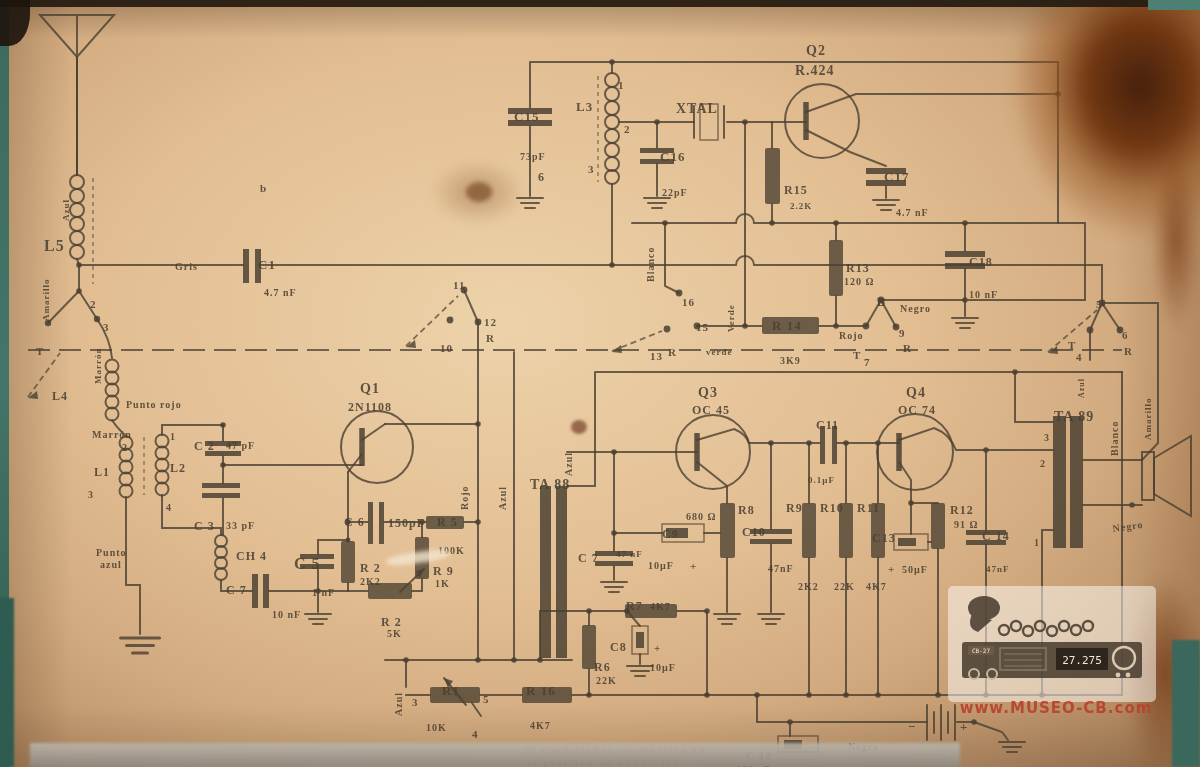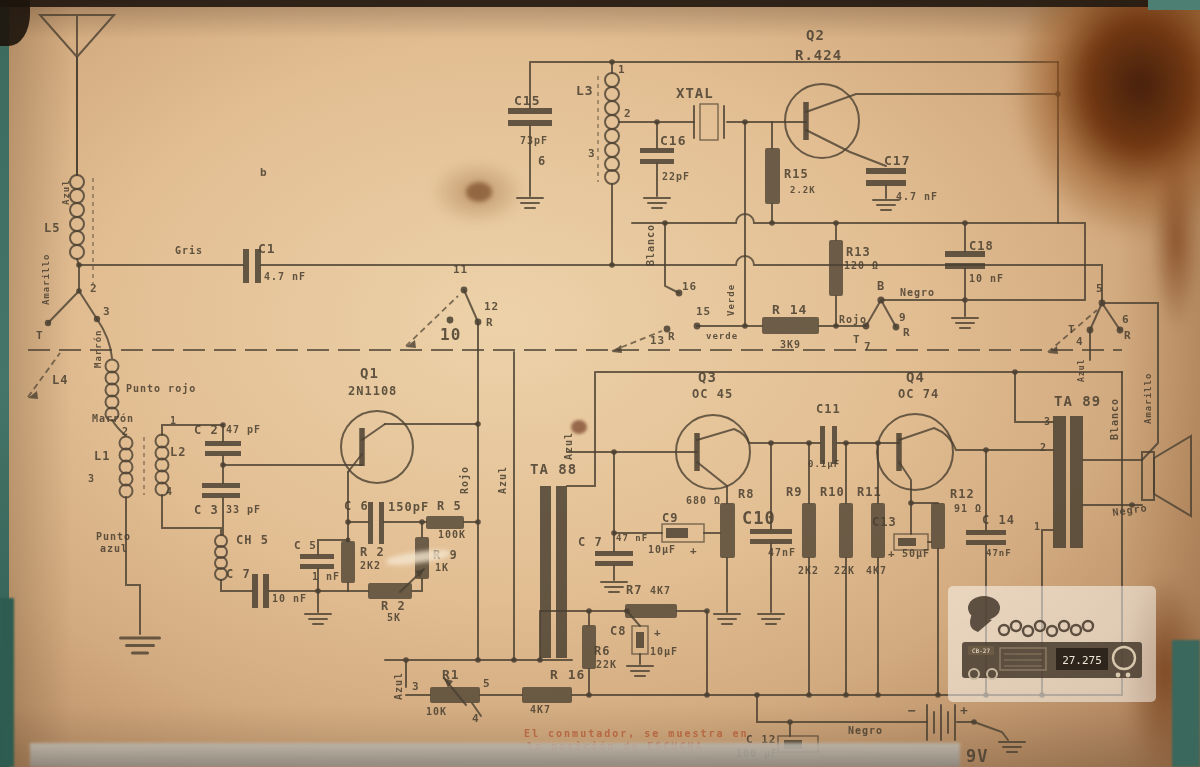--- a/index.html
+++ b/index.html
@@ -16,21 +16,21 @@
   .wire{stroke:var(--ink,#4a4031);stroke-width:2;fill:none;opacity:.8;stroke-linecap:round;}
   .thin{stroke:var(--ink,#4a4031);stroke-width:1.4;fill:none;opacity:.7;}
   .dash{stroke:var(--ink,#4a4031);stroke-width:2.2;fill:none;opacity:.75;stroke-dasharray:22,9;}
   .dash2{stroke:var(--ink,#4a4031);stroke-width:1.8;fill:none;opacity:.7;stroke-dasharray:6,4;}
   .core{stroke:var(--ink,#4a4031);stroke-width:1.4;fill:none;opacity:.6;stroke-dasharray:4,4;}
   .res{fill:var(--ink,#4a4031);opacity:.78;}
   .capb{fill:var(--ink,#4a4031);opacity:.84;}
   .dot{fill:var(--ink,#4a4031);opacity:.85;}
   .tbar{stroke:var(--ink,#4a4031);stroke-width:5.5;opacity:.85;stroke-linecap:butt;}
   .ah{fill:var(--ink,#4a4031);opacity:.8;}
-  .labels{position:absolute;left:0;top:0;width:1200px;height:568px;z-index:3;pointer-events:none;}
+  .labels{position:absolute;left:0;top:16px;width:1200px;height:568px;z-index:3;pointer-events:none;font-family:Liberation Serif, serif;}
   .lbl{position:absolute;font-weight:bold;color:var(--ink,#4a4031);opacity:.86;
        white-space:pre;letter-spacing:1px;transform-origin:0 0;line-height:1;}
   .lbl.note{color:var(--note,#b5623e);opacity:.9;letter-spacing:2px;}
   .band{position:absolute;left:30px;top:743px;width:930px;height:24px;z-index:4;
         background:linear-gradient(#bcb6ac,#8d8982);opacity:.88;filter:blur(1.5px);}
   .wm{position:absolute;left:948px;top:586px;width:208px;height:116px;z-index:5;
       background:rgba(253,251,246,.52);border-radius:5px;}
   .wm-url{position:absolute;left:946px;top:699px;width:220px;z-index:5;text-align:center;
       color:var(--wmred,#b8432c);font-family:"DejaVu Sans",sans-serif;font-weight:bold;
       font-size:15px;letter-spacing:1px;opacity:.92;}
@@ -397,76 +397,76 @@
       <span class="lbl" style="left: 864px; top: 341px; font-size: 11px;">7</span>
       <span class="lbl" style="left: 899px; top: 312px; font-size: 11px;">9</span>
       <span class="lbl" style="left: 903px; top: 327px; font-size: 11px;">R</span>
       <span class="lbl" style="left: 646px; top: 266px; font-size: 10px; transform: rotate(-90deg);">Blanco</span>
       <span class="lbl" style="left: 727px; top: 316px; font-size: 9px; transform: rotate(-90deg);">Verde</span>
       <span class="lbl" style="left: 260px; top: 167px; font-size: 11px;">b</span>
       <span class="lbl" style="left: 175px; top: 246px; font-size: 10px;">Gris</span>
       <span class="lbl" style="left: 258px; top: 242px; font-size: 13px;">C1</span>
       <span class="lbl" style="left: 264px; top: 272px; font-size: 10px;">4.7 nF</span>
       <span class="lbl" style="left: 62px; top: 205px; font-size: 9px; transform: rotate(-90deg);">Azul</span>
-      <span class="lbl" style="left: 44px; top: 222px; font-size: 12px; text-align: right;">L5</span>
+      <span class="lbl" style="left: 44px; top: 222px; font-size: 16px; text-align: right;">L5</span>
       <span class="lbl" style="left: 42px; top: 305px; font-size: 9px; transform: rotate(-90deg);">Amarillo</span>
       <span class="lbl" style="left: 90px; top: 283px; font-size: 11px;">2</span>
       <span class="lbl" style="left: 103px; top: 306px; font-size: 11px;">3</span>
       <span class="lbl" style="left: 36px; top: 330px; font-size: 11px;">T</span>
       <span class="lbl" style="left: 94px; top: 368px; font-size: 9px; transform: rotate(-90deg);">Marrón</span>
       <span class="lbl" style="left: 52px; top: 374px; font-size: 12px;">L4</span>
       <span class="lbl" style="left: 126px; top: 384px; font-size: 10px;">Punto rojo</span>
       <span class="lbl" style="left: 92px; top: 414px; font-size: 10px;">Marrón</span>
       <span class="lbl" style="left: 122px; top: 427px; font-size: 10px;">2</span>
       <span class="lbl" style="left: 170px; top: 416px; font-size: 10px;">1</span>
       <span class="lbl" style="left: 94px; top: 450px; font-size: 12px;">L1</span>
       <span class="lbl" style="left: 170px; top: 446px; font-size: 12px;">L2</span>
       <span class="lbl" style="left: 88px; top: 474px; font-size: 10px;">3</span>
       <span class="lbl" style="left: 166px; top: 487px; font-size: 10px;">4</span>
       <span class="lbl" style="left: 194px; top: 424px; font-size: 12px;">C 2</span>
       <span class="lbl" style="left: 226px; top: 425px; font-size: 10px;">47 pF</span>
       <span class="lbl" style="left: 194px; top: 504px; font-size: 12px;">C 3</span>
       <span class="lbl" style="left: 226px; top: 505px; font-size: 10px;">33 pF</span>
-      <span class="lbl" style="left: 236px; top: 534px; font-size: 12px;">CH 5</span>
+      <span class="lbl" style="left: 236px; top: 534px; font-size: 12px;">CH 4</span>
       <span class="lbl" style="left: 96px; top: 532px; font-size: 10px;">Punto</span>
       <span class="lbl" style="left: 100px; top: 544px; font-size: 10px;">azul</span>
       <span class="lbl" style="left: 226px; top: 568px; font-size: 12px;">C 7</span>
       <span class="lbl" style="left: 272px; top: 594px; font-size: 10px;">10 nF</span>
-      <span class="lbl" style="left: 294px; top: 540px; font-size: 11px;">C 5</span>
+      <span class="lbl" style="left: 294px; top: 540px; font-size: 16px;">C 5</span>
       <span class="lbl" style="left: 312px; top: 572px; font-size: 10px;">1 nF</span>
       <span class="lbl" style="left: 360px; top: 546px; font-size: 12px;">R 2</span>
       <span class="lbl" style="left: 360px; top: 561px; font-size: 10px;">2K2</span>
       <span class="lbl" style="left: 344px; top: 500px; font-size: 12px;">C 6</span>
       <span class="lbl" style="left: 388px; top: 501px; font-size: 12px;">150pF</span>
       <span class="lbl" style="left: 437px; top: 500px; font-size: 12px;">R 5</span>
       <span class="lbl" style="left: 438px; top: 530px; font-size: 10px;">100K</span>
       <span class="lbl" style="left: 433px; top: 549px; font-size: 12px;">R 9</span>
       <span class="lbl" style="left: 435px; top: 563px; font-size: 10px;">1K</span>
       <span class="lbl" style="left: 381px; top: 600px; font-size: 12px;">R 2</span>
       <span class="lbl" style="left: 387px; top: 613px; font-size: 10px;">5K</span>
       <span class="lbl" style="left: 360px; top: 366px; font-size: 14px;">Q1</span>
       <span class="lbl" style="left: 348px; top: 385px; font-size: 12px;">2N1108</span>
       <span class="lbl" style="left: 453px; top: 264px; font-size: 11px;">11</span>
-      <span class="lbl" style="left: 440px; top: 327px; font-size: 16px;">10</span>
+      <span class="lbl" style="left: 440px; top: 327px; font-size: 11px;">10</span>
       <span class="lbl" style="left: 484px; top: 301px; font-size: 11px;">12</span>
       <span class="lbl" style="left: 486px; top: 317px; font-size: 11px;">R</span>
       <span class="lbl" style="left: 460px; top: 494px; font-size: 10px; transform: rotate(-90deg);">Rojo</span>
       <span class="lbl" style="left: 498px; top: 494px; font-size: 10px; transform: rotate(-90deg);">Azul</span>
       <span class="lbl" style="left: 564px; top: 460px; font-size: 10px; transform: rotate(-90deg);">Azul</span>
       <span class="lbl" style="left: 530px; top: 462px; font-size: 14px;">TA 88</span>
       <span class="lbl" style="left: 578px; top: 536px; font-size: 12px;">C 7</span>
       <span class="lbl" style="left: 616px; top: 534px; font-size: 9px;">47 nF</span>
       <span class="lbl" style="left: 698px; top: 370px; font-size: 14px;">Q3</span>
       <span class="lbl" style="left: 692px; top: 388px; font-size: 12px;">OC 45</span>
       <span class="lbl" style="left: 686px; top: 496px; font-size: 10px;">680 Ω</span>
       <span class="lbl" style="left: 738px; top: 488px; font-size: 12px;">R8</span>
       <span class="lbl" style="left: 662px; top: 512px; font-size: 12px;">C9</span>
       <span class="lbl" style="left: 648px; top: 545px; font-size: 10px;">10µF</span>
       <span class="lbl" style="left: 690px; top: 545px; font-size: 11px;">+</span>
-      <span class="lbl" style="left: 742px; top: 510px; font-size: 17px;">C10</span>
+      <span class="lbl" style="left: 742px; top: 510px; font-size: 12px;">C10</span>
       <span class="lbl" style="left: 768px; top: 548px; font-size: 10px;">47nF</span>
       <span class="lbl" style="left: 786px; top: 486px; font-size: 12px;">R9</span>
       <span class="lbl" style="left: 820px; top: 486px; font-size: 12px;">R10</span>
       <span class="lbl" style="left: 857px; top: 486px; font-size: 12px;">R11</span>
       <span class="lbl" style="left: 798px; top: 566px; font-size: 10px;">2K2</span>
       <span class="lbl" style="left: 834px; top: 566px; font-size: 10px;">22K</span>
       <span class="lbl" style="left: 866px; top: 566px; font-size: 10px;">4K7</span>
       <span class="lbl" style="left: 816px; top: 403px; font-size: 12px;">C11</span>
       <span class="lbl" style="left: 808px; top: 460px; font-size: 9px;">0.1µF</span>
       <span class="lbl" style="left: 906px; top: 370px; font-size: 14px;">Q4</span>
@@ -490,21 +490,21 @@
       <span class="lbl" style="left: 1076px; top: 336px; font-size: 11px;">4</span>
       <span class="lbl" style="left: 1122px; top: 314px; font-size: 11px;">6</span>
       <span class="lbl" style="left: 1124px; top: 330px; font-size: 11px;">R</span>
       <span class="lbl" style="left: 1078px; top: 382px; font-size: 8px; transform: rotate(-90deg);">Azul</span>
       <span class="lbl" style="left: 394px; top: 700px; font-size: 10px; transform: rotate(-90deg);">Azul</span>
       <span class="lbl" style="left: 412px; top: 681px; font-size: 11px;">3</span>
       <span class="lbl" style="left: 442px; top: 668px; font-size: 13px;">R1</span>
       <span class="lbl" style="left: 426px; top: 707px; font-size: 10px;">10K</span>
       <span class="lbl" style="left: 483px; top: 678px; font-size: 11px;">5</span>
       <span class="lbl" style="left: 472px; top: 713px; font-size: 11px;">4</span>
-      <span class="lbl" style="left: 526px; top: 668px; font-size: 13px; margin-left: 24px;">R 16</span>
+      <span class="lbl" style="left: 526px; top: 668px; font-size: 13px;">R 16</span>
       <span class="lbl" style="left: 530px; top: 705px; font-size: 10px;">4K7</span>
       <span class="lbl" style="left: 594px; top: 645px; font-size: 12px;">R6</span>
       <span class="lbl" style="left: 596px; top: 660px; font-size: 10px;">22K</span>
       <span class="lbl" style="left: 626px; top: 584px; font-size: 12px;">R7</span>
       <span class="lbl" style="left: 650px; top: 586px; font-size: 10px;">4K7</span>
       <span class="lbl" style="left: 610px; top: 625px; font-size: 12px;">C8</span>
       <span class="lbl" style="left: 654px; top: 627px; font-size: 11px;">+</span>
       <span class="lbl" style="left: 650px; top: 647px; font-size: 10px;">10µF</span>
       <span class="lbl" style="left: 746px; top: 734px; font-size: 11px;">C 12</span>
       <span class="lbl" style="left: 736px; top: 749px; font-size: 10px;">100 µF</span>
@@ -561,13 +561,14 @@
       <text x="33" y="67" font-family="DejaVu Sans Mono,monospace" font-size="6" fill="#f2ead9" text-anchor="middle">CB-27</text>
       <rect x="52" y="62" width="46" height="22" fill="none" stroke="#8a7a62" stroke-width="1.5"></rect>
       <path d="M56,68 H94 M56,74 H94 M56,80 H94" stroke="#8a7a62" stroke-width="1.2"></path>
       <circle cx="26" cy="88" r="5" fill="none" stroke="#c8b89e" stroke-width="2"></circle>
       <circle cx="44" cy="88" r="5" fill="none" stroke="#c8b89e" stroke-width="2"></circle>
       <circle cx="176" cy="72" r="11" fill="none" stroke="#d8c8ae" stroke-width="2.4"></circle>
       <circle cx="170" cy="89" r="2.4" fill="#d8c8ae"></circle>
         <circle cx="180" cy="89" r="2.4" fill="#d8c8ae"></circle>
     </svg>
   </div>
+  <div class="wm-url">www.MUSEO-CB.com</div>
 </div>
 
 </body></html>

